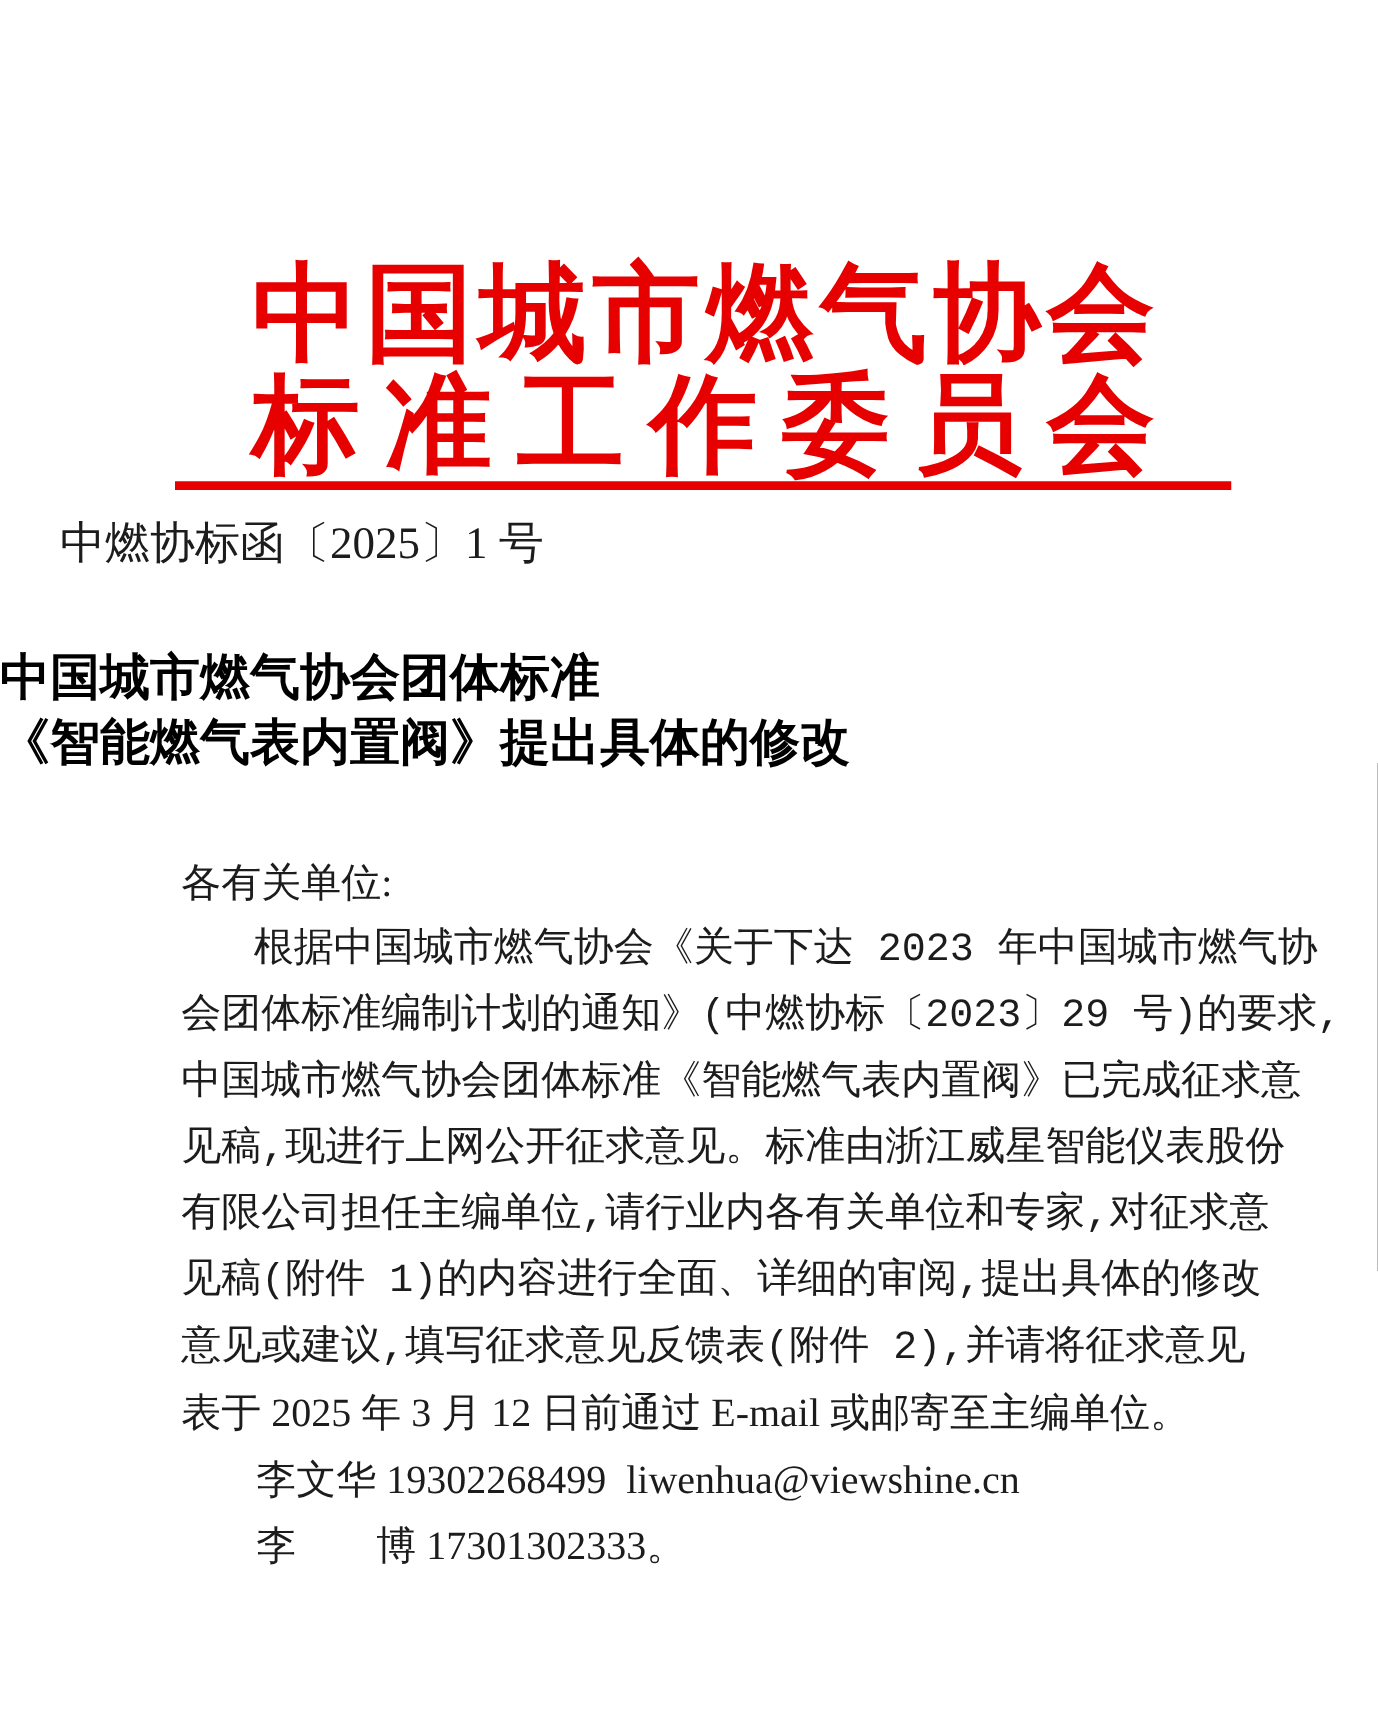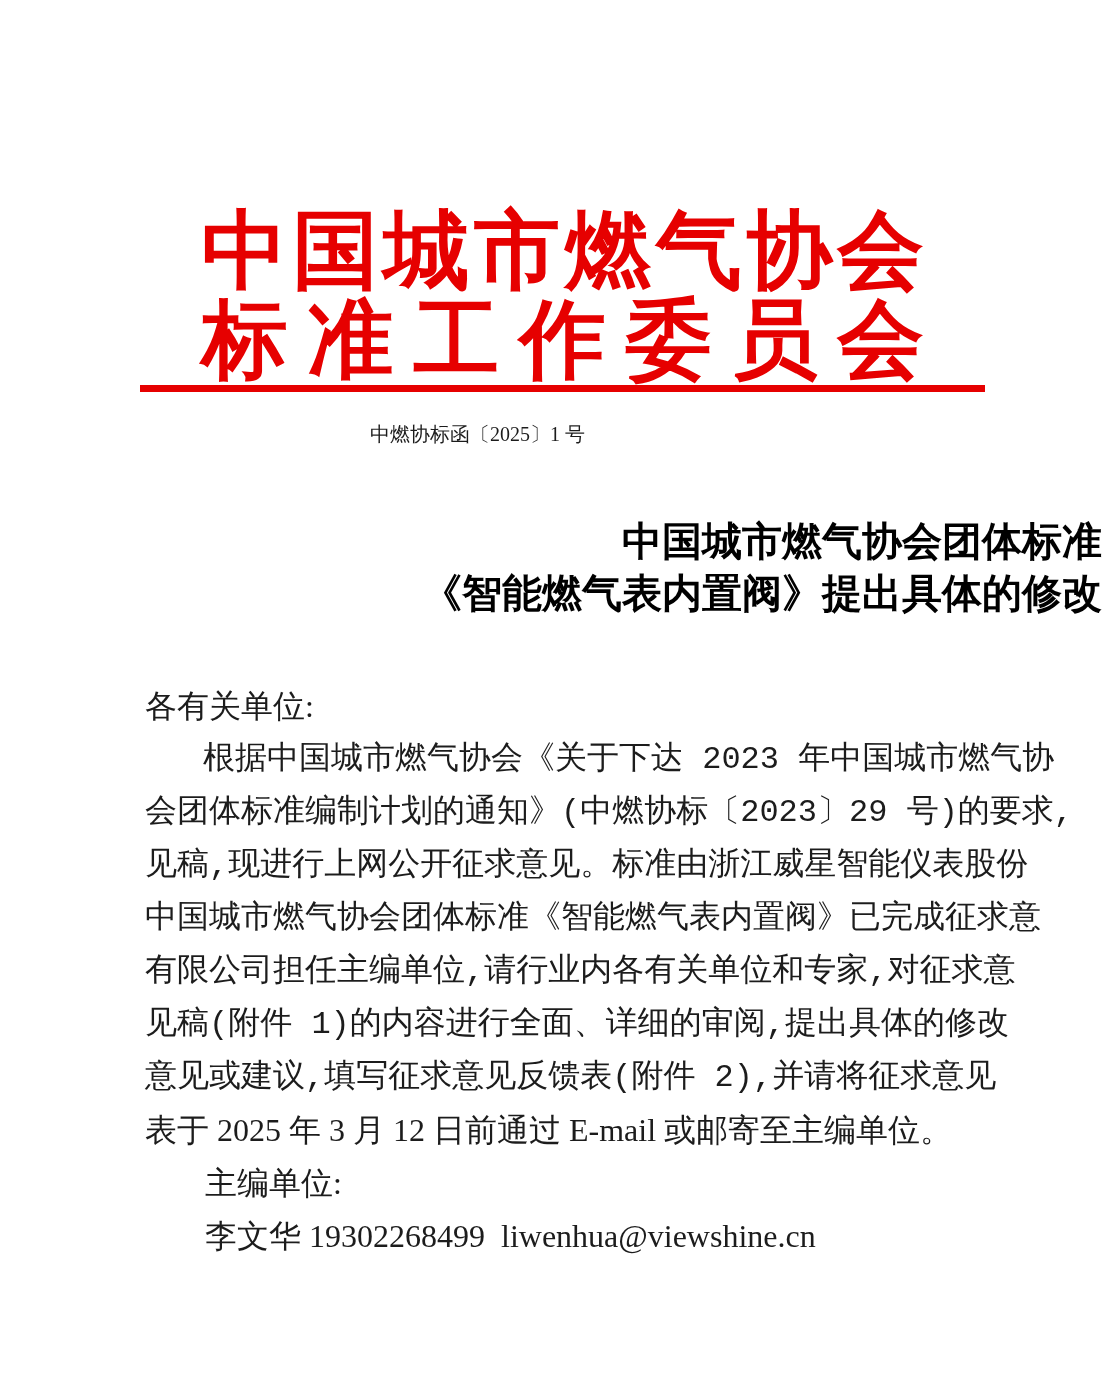--- a/index.html
+++ b/index.html
@@ -30,29 +30,30 @@
   .red-rule {
     margin-left: 140px;
     width: 845px;
     height: 7px;
     background: #e60000;
   }
   
   .doc-number {
     margin-top: 24px;
     margin-right: 147px;
-    text-align: center;
-    font-size: 20px;
+    text-align: left;
+    font-size: 36px;
     line-height: 36px;
     white-space: pre;
+    padding-left: 48px;
   }
   
   .title-block {
     margin-top: 64px;
-    text-align: right;
+    text-align: left;
     font-weight: bold;
     font-size: 40px;
     line-height: 52px;
     color: #000000;
   }
   
   .letter-body {
     margin: 60px 142px 0 145px;
     font-size: 32px;
     line-height: 53px;
@@ -104,23 +105,23 @@
 
   <div class="title-block">
     <div>中国城市燃气协会团体标准</div>
     <div>《智能燃气表内置阀》提出具体的修改</div>
   </div>
 
   <div class="letter-body">
     <div class="bline">各有关单位:</div>
     <div class="bline fill indent">根据中国城市燃气协会《关于下达 2023 年中国城市燃气协</div>
     <div class="bline fill">会团体标准编制计划的通知》(中燃协标〔2023〕29 号)的要求,</div>
+    <div class="bline fill">中国城市燃气协会团体标准《智能燃气表内置阀》已完成征求意</div>
     <div class="bline fill">见稿,现进行上网公开征求意见。标准由浙江威星智能仪表股份</div>
-    <div class="bline fill">中国城市燃气协会团体标准《智能燃气表内置阀》已完成征求意</div>
     <div class="bline fill">有限公司担任主编单位,请行业内各有关单位和专家,对征求意</div>
     <div class="bline fill">见稿(附件 1)的内容进行全面、详细的审阅,提出具体的修改</div>
     <div class="bline fill">意见或建议,填写征求意见反馈表(附件 2),并请将征求意见</div>
     <div class="bline">表于 2025 年 3 月 12 日前通过 E-mail 或邮寄至主编单位。</div>
-    <div class="bline contact">主编单位:</div>
     <div class="bline contact">李文华 19302268499  liwenhua@viewshine.cn</div>
+    <div class="bline contact">李　　博 17301302333。</div>
   </div>
 
 </div>
 
 </body></html>

